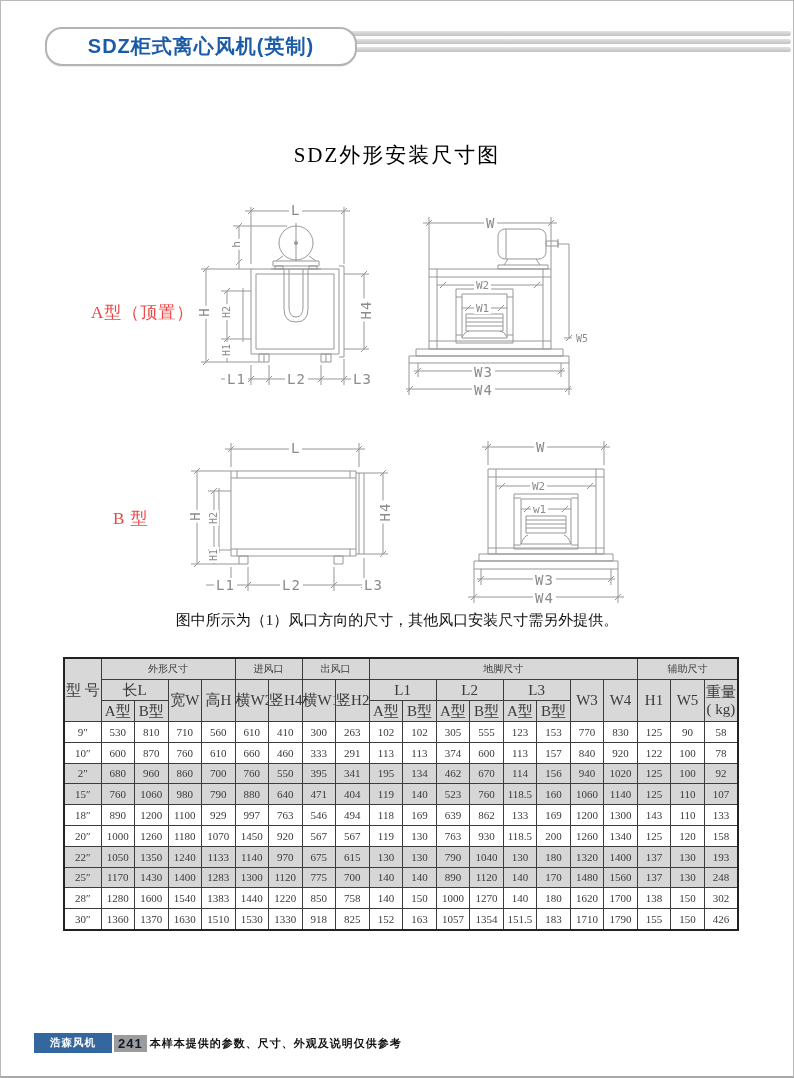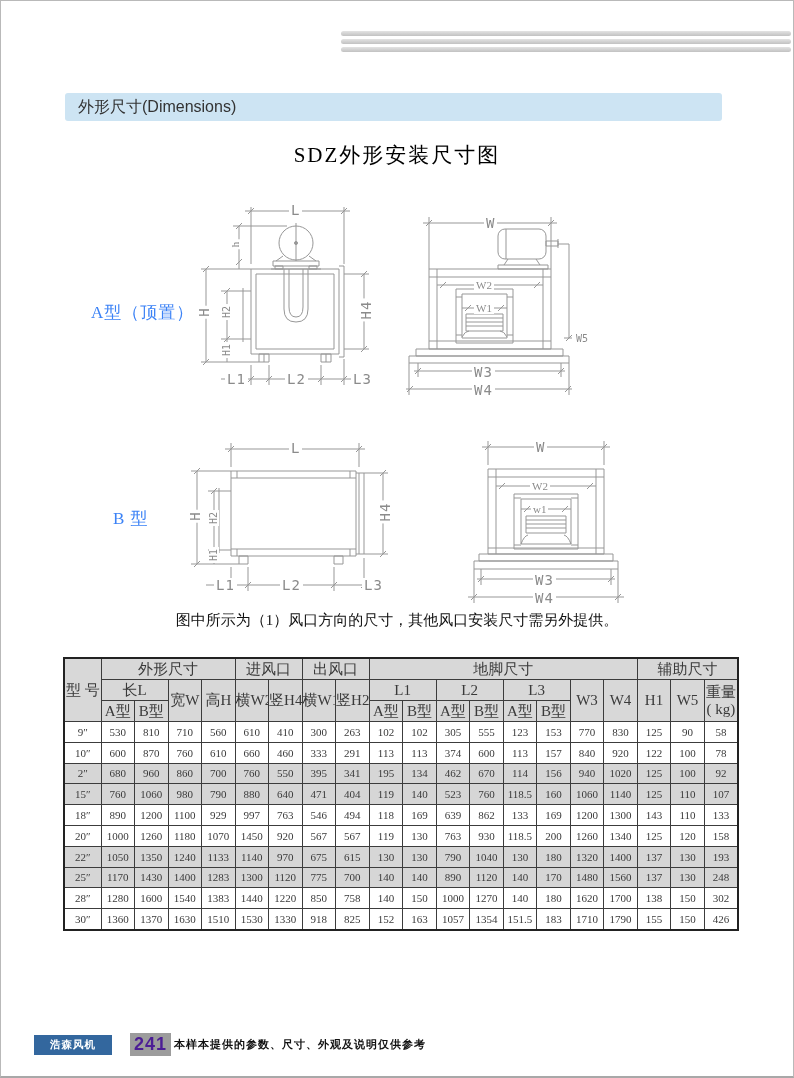--- a/index.html
+++ b/index.html
@@ -19,67 +19,67 @@
 
   
   .section-bar{position:absolute;left:64px;top:92px;width:657px;height:28px;
                background:#cde4f3;border-radius:3px;display:flex;align-items:center;}
   .section-bar span{font-family:"Liberation Sans",sans-serif;font-size:16px;
                     color:#333;padding-left:13px;}
 
   
   .diagram-title{position:absolute;left:0;top:140px;width:100%;text-align:center;
                  font-size:21px;letter-spacing:2px;color:#000;}
-  .type-label{position:absolute;font-size:17px;color:#3b82f6;letter-spacing:1px;}
+  .type-label{position:absolute;font-size:17px;color:#ef4444;letter-spacing:1px;}
   .note{position:absolute;left:0;top:610px;width:100%;text-align:center;
         font-size:15px;color:#111;}
 
   .drawing{position:absolute;}
   .drawing svg{position:absolute;left:0;top:0;}
   .dim{position:absolute;background:#fff;color:#8b8b8b;line-height:1;
        font-family:"DejaVu Sans Mono",monospace;padding:0 2px;white-space:nowrap;}
   .dim.lg{font-size:14px;letter-spacing:1px;}
-  .dim.md{font-size:11px;font-family:Liberation Serif, serif;}
+  .dim.md{font-size:11px;}
   .dim.sm{font-size:10px;}
   .dim.rot{transform:rotate(-90deg);transform-origin:center;}
 
   
   .dim-table{position:absolute;left:62px;top:656px;width:676px;border-collapse:collapse;
              table-layout:fixed;font-size:11px;color:#3a3a3a;}
   .dim-table th,.dim-table td{border:1px solid #3c3c3c;text-align:center;
              padding:0;overflow:hidden;white-space:nowrap;}
   .dim-table thead th{background:#d8d8d8;font-weight:normal;font-size:15px;height:20px;}
-  .dim-table thead .grp{font-size:15px;}
+  .dim-table thead .grp{font-size:10px;}
   .dim-table tbody td{height:19.8px;background:#fff;}
   .dim-table tbody tr.shaded td{background:#d6d6d6;}
   .dim-table{border:2px solid #222;}
   .col-model{width:37px;}
   .wt-cell{line-height:1.1;font-size:11px;}
 
   
   .footer{position:absolute;left:33px;top:1032px;display:flex;align-items:center;
           font-family:"Liberation Sans",sans-serif;}
   .footer .badge-brand{background:#33679e;color:#fff;font-weight:bold;font-size:10.5px;
           padding:3px 16px;letter-spacing:1px;}
-  .footer .badge-num{background:#9c9c9c;color:#4c1d95;font-weight:bold;font-size:18px;
-          padding:1px 4px;margin-left:18px;letter-spacing:1px;}
+  .footer .badge-num{background:#9c9c9c;color:#0f172a;font-weight:bold;font-size:13px;
+          padding:1px 4px;margin-left:2px;letter-spacing:1px;}
   .footer .disclaimer{color:#111;font-weight:bold;font-size:11px;margin-left:3px;letter-spacing:1px;}
 </style>
 </head>
 <body>
 
 <div class="page">
 
   <div class="stripe" style="top:30px"></div>
   <div class="stripe" style="top:38px"></div>
   <div class="stripe" style="top:46px"></div>
-
-  <div class="section-bar">
-    <span>外形尺寸(Dimensions)</span>
-  </div>
+  <div class="brand-box">
+    <span>SDZ柜式离心风机(英制)</span>
+  </div>
+
 
   <div class="diagram-title">SDZ外形安装尺寸图</div>
 
   <div class="type-label" style="left:90px;top:300px">A型（顶置）</div>
   <div class="type-label" style="left:112px;top:506px">B 型</div>
 
   <div class="drawing" style="left:160px;top:198px;width:230px;height:200px">
     <svg width="230" height="200" viewBox="0 0 230 200" fill="none" stroke="#979797" stroke-width="1">
       <path d="M90,65V8 M183,65V8 M84,12H189 M87,15L93,9 M180,15L186,9
                M126,27H72 M78,27V70 M75,30L81,24 M75,66L81,60

